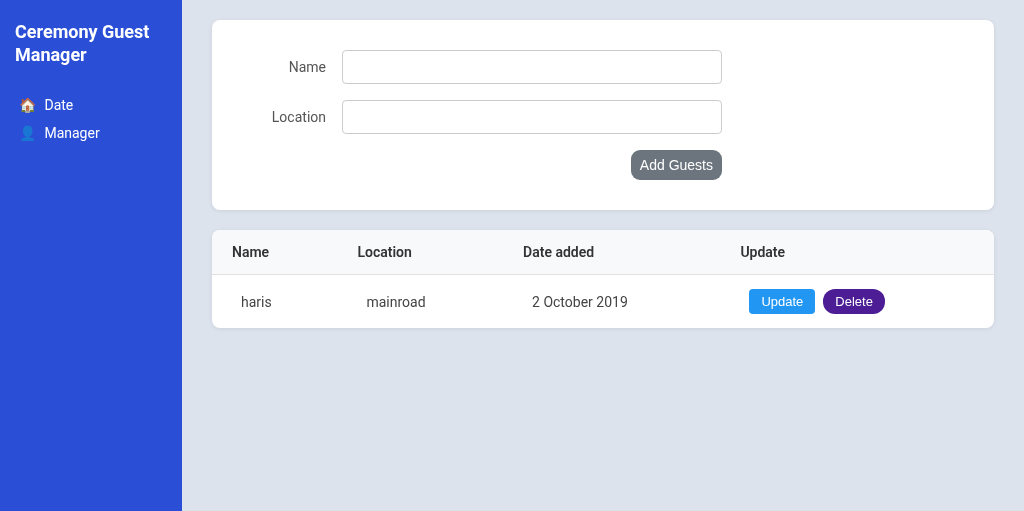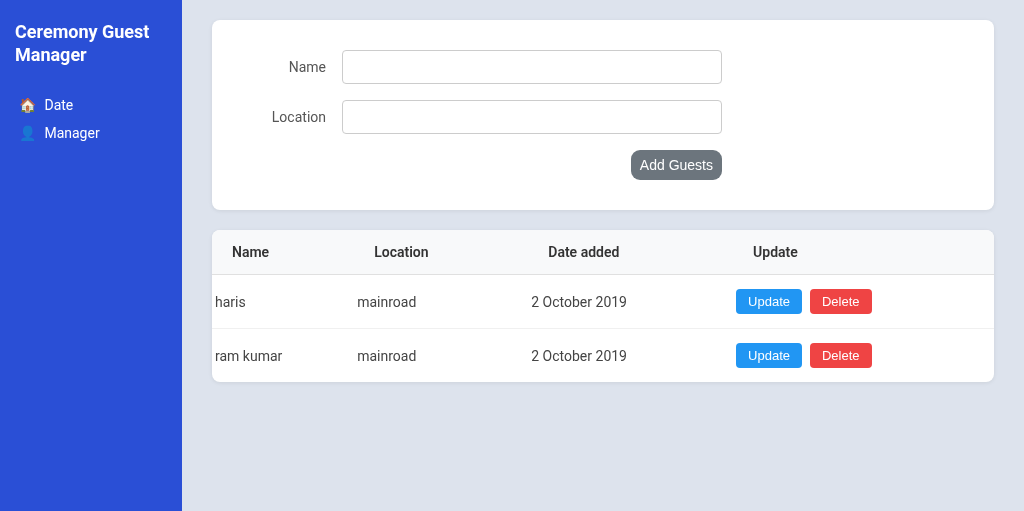--- a/index.html
+++ b/index.html
@@ -113,43 +113,43 @@
       background: #f8f9fa;
     }
     .guest-table th {
       padding: 14px 20px;
       text-align: left;
       font-weight: 600;
       color: #333;
       border-bottom: 1px solid #e0e0e0;
     }
     .guest-table td {
-      padding: 14px 3px;
+      padding: 14px 29px;
       color: #444;
       border-bottom: 1px solid #f0f0f0;
     }
     .guest-table tbody tr:last-child td {
       border-bottom: none;
     }
     .btn-update {
       background-color: #2196f3;
       color: white;
       border: none;
       padding: 5px 12px;
       border-radius: 4px;
       font-size: 13px;
       cursor: pointer;
       margin-right: 4px;
     }
     .btn-delete {
-      background-color: #ef4444;
+      background-color: #4c1d95;
       color: white;
       border: none;
       padding: 5px 12px;
-      border-radius: 4px;
+      border-radius: 12px;
       font-size: 13px;
       cursor: pointer;
     }
     .actions-cell {
       display: flex;
       align-items: center;
       gap: 4px;
     }
   </style>
 </head>
@@ -200,28 +200,17 @@
             <td>haris</td>
             <td>mainroad</td>
             <td>2 October 2019</td>
             <td>
               <div class="actions-cell">
                 <button class="btn-update">Update</button>
                 <button class="btn-delete">Delete</button>
               </div>
             </td>
           </tr>
-          <tr>
-            <td>ram kumar</td>
-            <td>mainroad</td>
-            <td>2 October 2019</td>
-            <td>
-              <div class="actions-cell">
-                <button class="btn-update">Update</button>
-                <button class="btn-delete">Delete</button>
-              </div>
-            </td>
-          </tr>
         </tbody>
     </table>
   </div>
 
 </main>
 
 </body></html>

